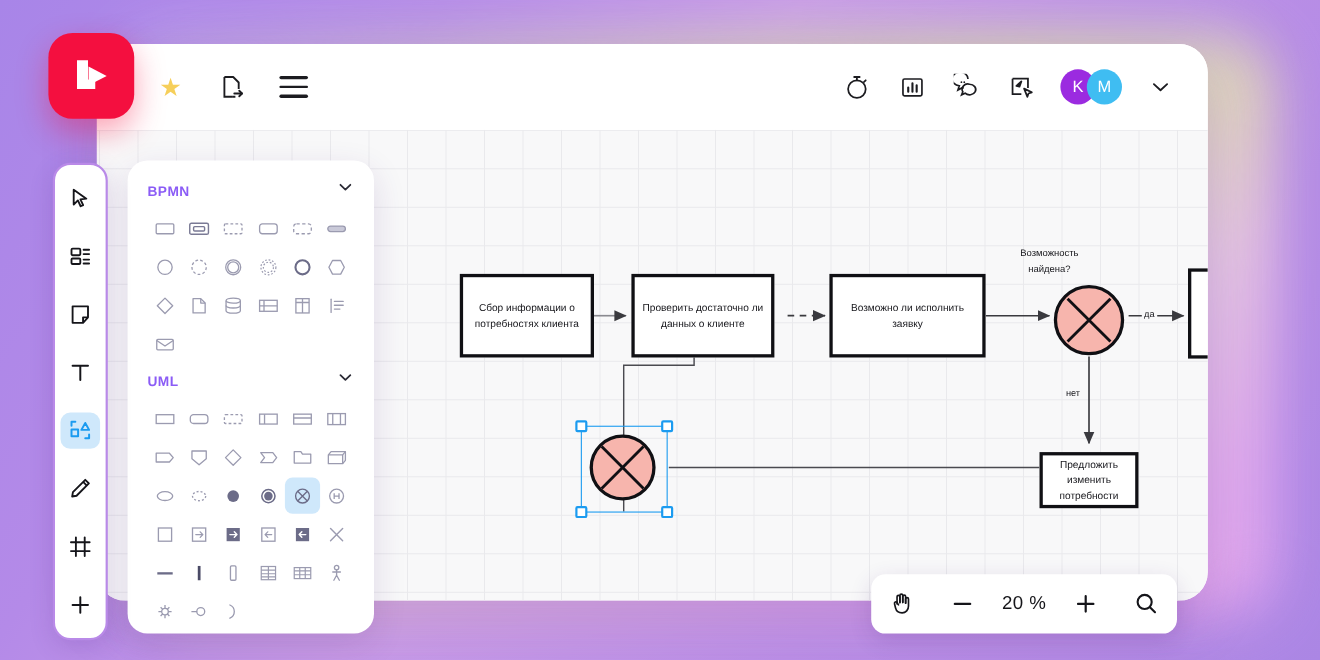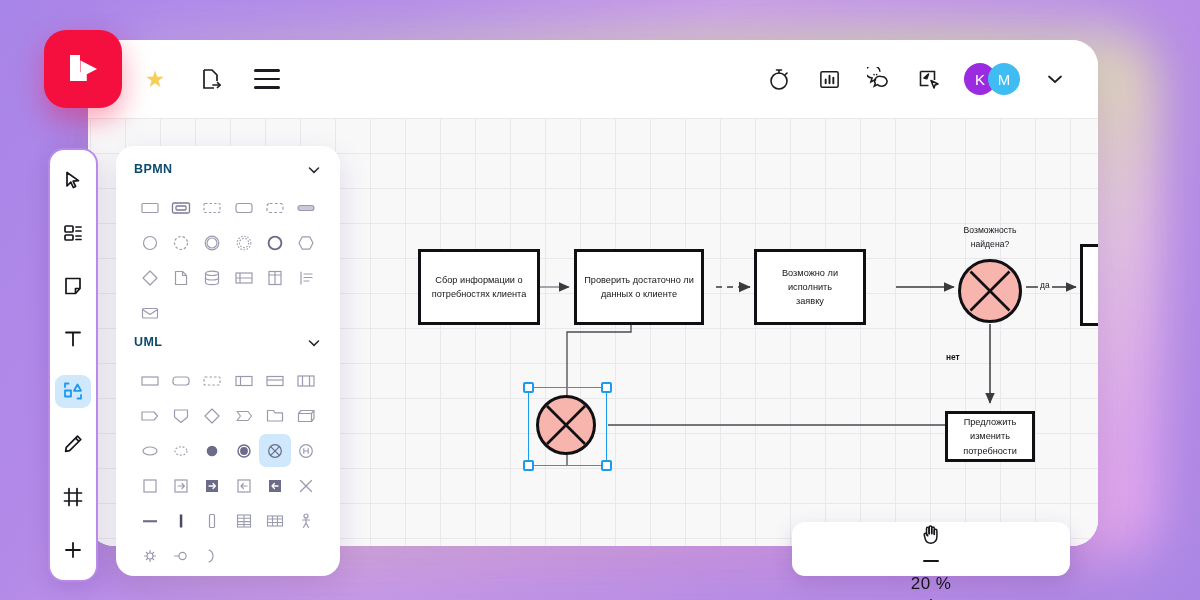--- a/index.html
+++ b/index.html
@@ -75,34 +75,34 @@
   .tool:last-child { margin-bottom: 0; }
   .tool.active { background: #cfe8fb; }
   .tool svg { display: block; }
 
   
   .shapes-panel {
     position: absolute; left: 116px; top: 146px; width: 224px; height: 430px;
     background: #fff; border-radius: 18px; padding: 16px 18px 12px 18px;
     box-shadow: 0 10px 30px rgba(70,30,120,.14); z-index: 25; overflow: hidden;
   }
-  .sec-head { display: flex; align-items: flex-start; justify-content: space-between;
-    font-size: 12.5px; font-weight: 700; color: #0c4a6e; letter-spacing: .4px; cursor: pointer; }
+  .sec-head { display: flex; align-items: flex-end; justify-content: space-between;
+    font-size: 12.5px; font-weight: 700; color: #8b5cf6; letter-spacing: .4px; cursor: pointer; }
   .chev { color: #2a2a35; }
   .shape-grid { display: grid; grid-template-columns: repeat(6, 1fr); gap: 2px 0; margin-top: 10px; }
   .shape-cell { height: 33px; display: flex; align-items: center; justify-content: center;
     border-radius: 7px; cursor: pointer; }
   .shape-cell.sel { background: #cfe8fb; }
   .shape-cell svg { display: block; }
 
   
   .zoom-ctl {
     position: absolute; left: 792px; top: 522px; width: 278px; height: 54px;
     background: #fff; border-radius: 13px; display: flex; align-items: center;
-    justify-content: space-around; box-shadow: 0 6px 20px rgba(70,30,120,.16); z-index: 40; flex-direction: column;
+    justify-content: space-around; box-shadow: 0 6px 20px rgba(70,30,120,.16); z-index: 40;
   }
   .zbtn { width: 38px; height: 38px; display: flex; align-items: center; justify-content: center; cursor: pointer; }
   .zval { font-size: 17px; color: #151519; letter-spacing: .4px; }
 
   
   .logo {
     position: absolute; left: 44px; top: 30px; width: 78px; height: 78px;
     background: #f40f3f; border-radius: 22px; z-index: 50;
     display: flex; align-items: center; justify-content: center;
     box-shadow: 0 12px 28px rgba(244,15,63,.38);
@@ -213,48 +213,48 @@
       <div class="node" style="left:330px;top:131px;width:122px;height:76px;">
         <span style="white-space:pre-line">Сбор информации о
 потребностях клиента</span>
       </div>
 
       <div class="node" style="left:486px;top:131px;width:130px;height:76px;">
         <span style="white-space:pre-line">Проверить достаточно ли
 данных о клиенте</span>
       </div>
 
-      <div class="node" style="left:666px;top:131px;width:112px;height:76px;">
+      <div class="node" style="left:666px;top:131px;width:142px;height:76px;">
         <span style="white-space:pre-line">Возможно ли исполнить
 заявку</span>
       </div>
 
       <div class="node" style="left:992px;top:126px;width:120px;height:82px;justify-content:flex-start;padding-left:22px;">
         
       </div>
 
       <div class="node" style="left:857px;top:293px;width:90px;height:51px;">
         <span style="white-space:pre-line">Предложить
 изменить
 потребности</span>
       </div>
 
-      <div class="nlabel" style="left:840px;top:106px;width:124px;">
+      <div class="nlabel" style="left:804px;top:106px;width:124px;">
         <span style="white-space:pre-line">Возможность
 найдена?</span>
       </div>
       <div class="gw" style="left:870px;top:141px;width:64px;height:64px;">
         <svg width="64" height="64" viewBox="0 0 64 64">
           <line x1="12.5" y1="12.5" x2="51.5" y2="51.5" stroke="#101014" stroke-width="2.6"></line>
           <line x1="51.5" y1="12.5" x2="12.5" y2="51.5" stroke="#101014" stroke-width="2.6"></line>
         </svg>
       </div>
 
       <div class="elabel" style="left:950px;top:162px;">да</div>
-      <div class="elabel" style="left:856px;top:234px;font-weight:bold;">нет</div>
+      <div class="elabel" style="left:879px;top:234px;">нет</div>
 
       <div class="gw" style="left:448px;top:277px;width:60px;height:60px;">
         <svg width="60" height="60" viewBox="0 0 60 60">
           <line x1="11" y1="11" x2="49" y2="49" stroke="#101014" stroke-width="2.6"></line>
           <line x1="49" y1="11" x2="11" y2="49" stroke="#101014" stroke-width="2.6"></line>
         </svg>
       </div>
       <div class="sel-box" style="left:440px;top:269px;width:79px;height:79px;"></div>
       <div class="handle" style="left:435px;top:264px;"></div>
       <div class="handle" style="left:513px;top:264px;"></div>

